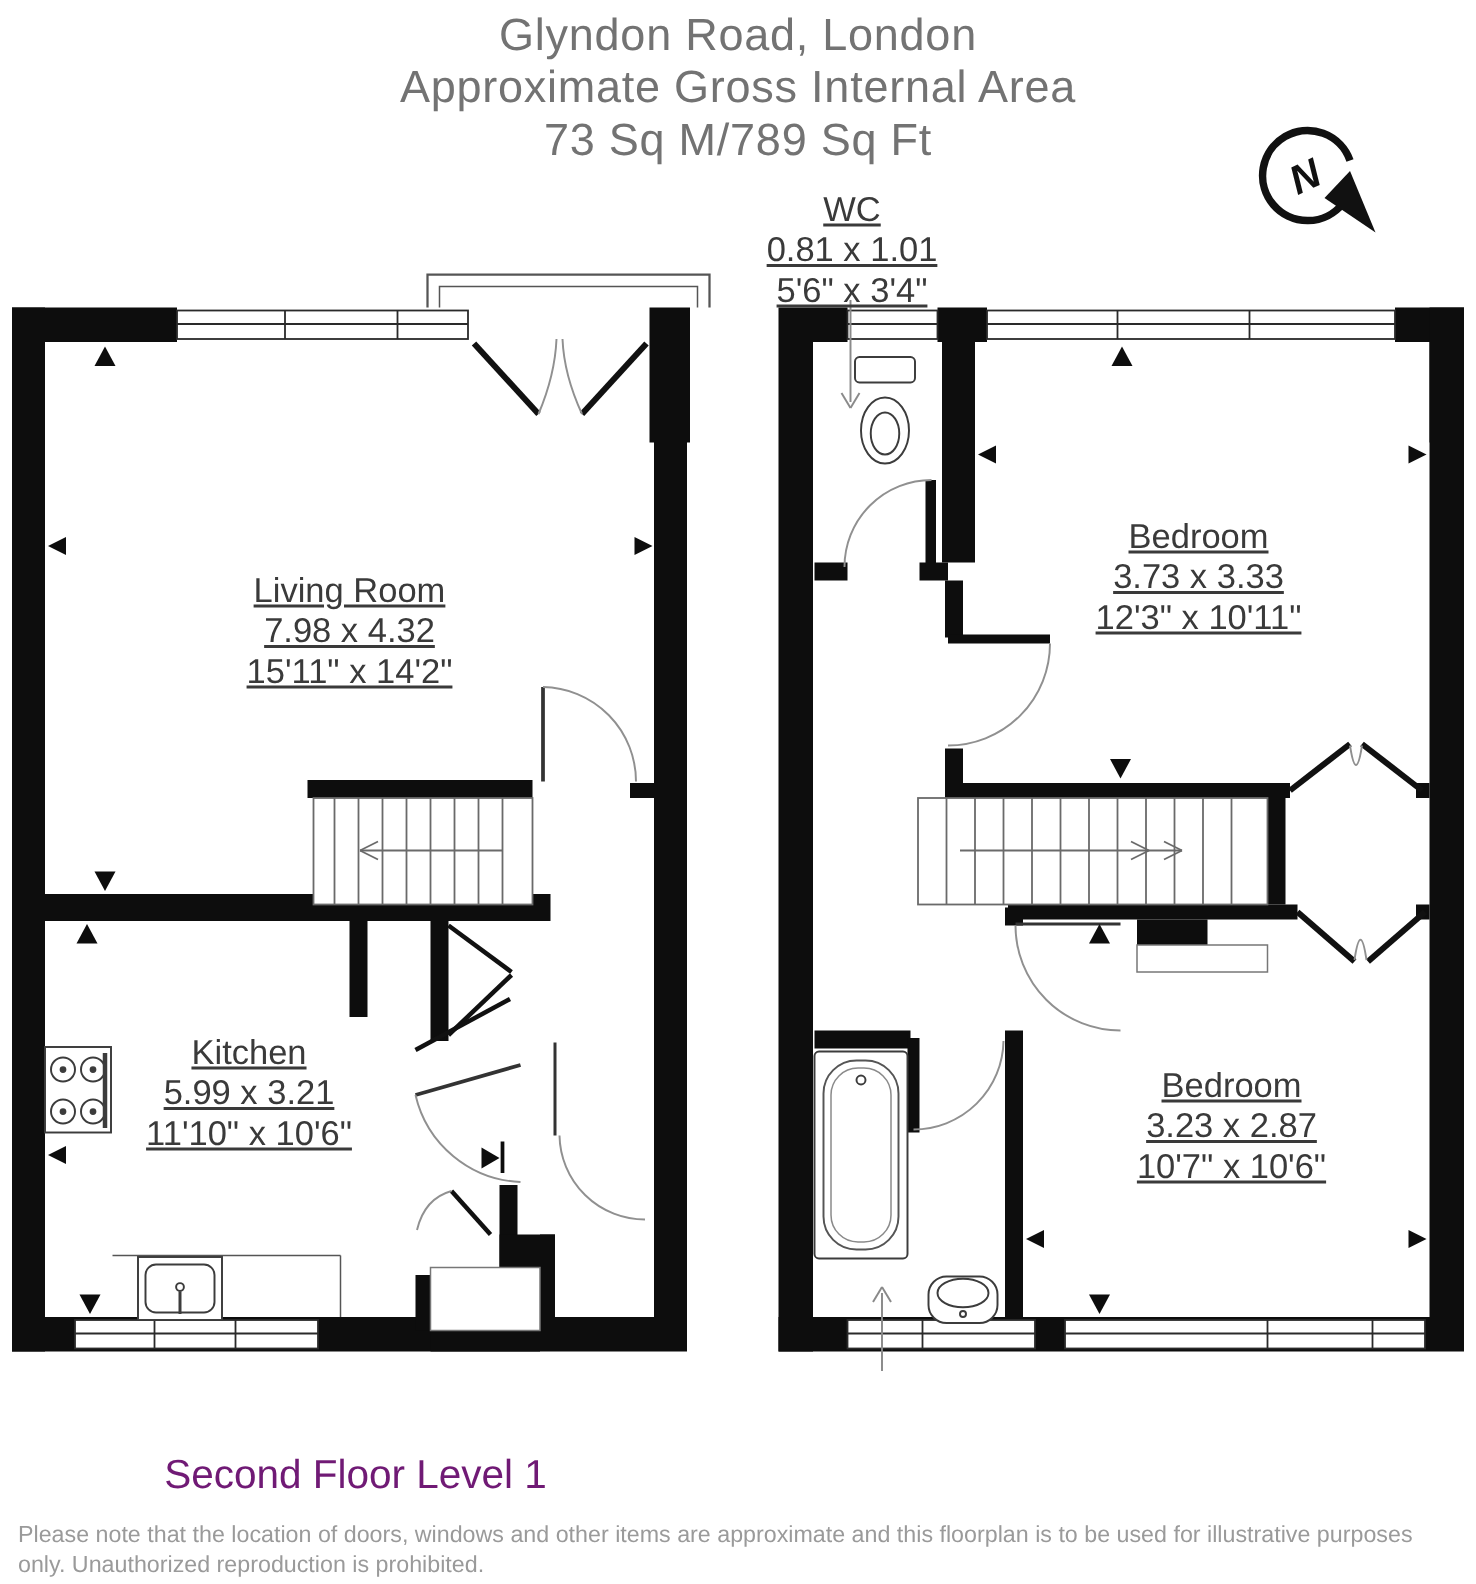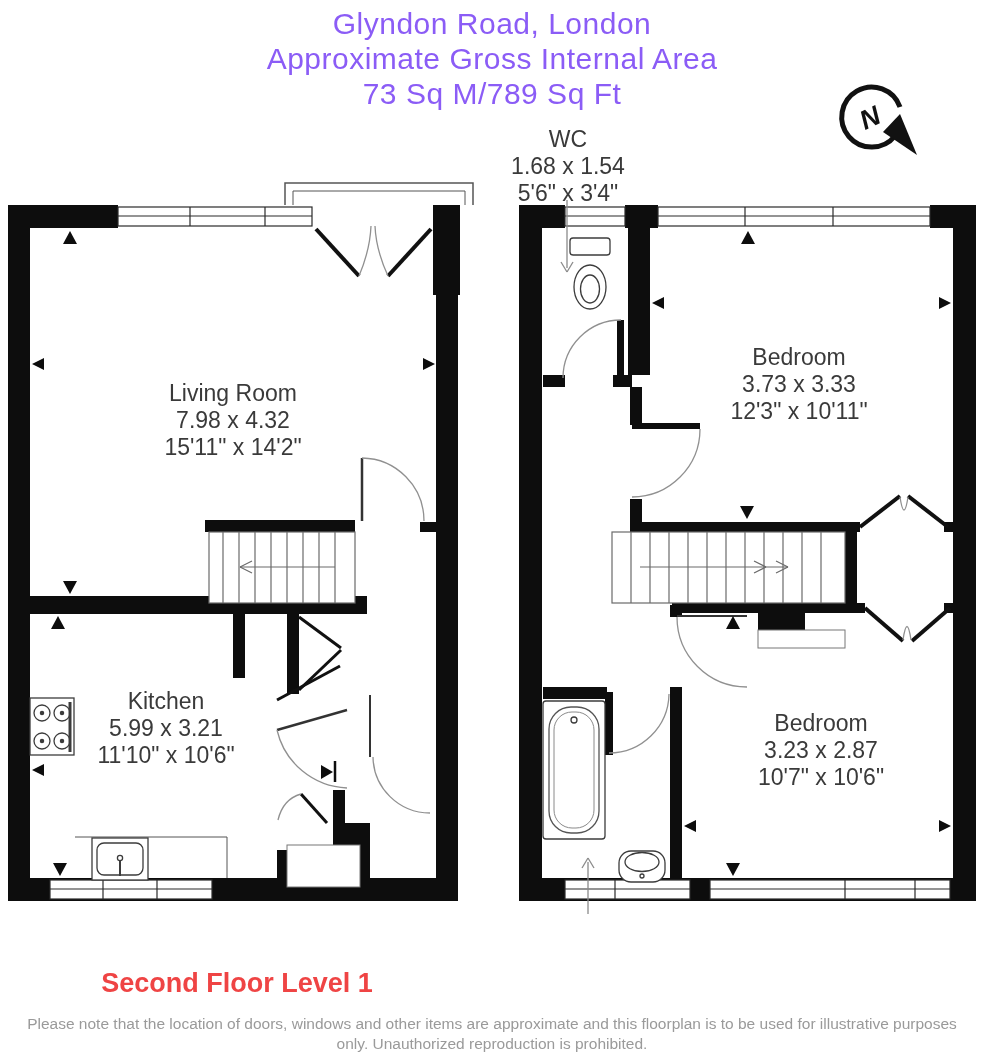--- a/index.html
+++ b/index.html
@@ -1,26 +1,26 @@
 <!DOCTYPE html>
 <html><head>
 <meta charset="utf-8">
 <style>
   html,body{margin:0;padding:0;background:#ffffff;}
   .page{position:relative;width:984px;height:1056px;background:#ffffff;overflow:hidden;
         font-family:"Liberation Sans","DejaVu Sans",sans-serif;}
   .plan-svg{position:absolute;left:0;top:0;}
   .title-block{position:absolute;left:0;top:6px;width:984px;text-align:center;
-               color:#8b5cf6;font-size:30px;line-height:35px;letter-spacing:.5px;}
+               color:#737373;font-size:30px;line-height:35px;letter-spacing:.5px;}
   .room-label{position:absolute;transform:translateX(-50%);text-align:center;
-              color:#3a3a3a;font-size:23px;line-height:27px;white-space:nowrap;}
+              color:#3a3a3a;font-size:23px;line-height:27px;white-space:nowrap;text-decoration:underline;}
   .room-label .rl-name{}
   .level-label{position:absolute;transform:translateX(-50%);text-align:right;
-               color:#ef4444;font-size:27px;font-weight:bold;white-space:nowrap;}
-  .footer{position:absolute;left:12px;top:1014px;width:960px;text-align:center;
+               color:#701a75;font-size:27px;font-weight:normal;white-space:nowrap;}
+  .footer{position:absolute;left:12px;top:1014px;width:960px;text-align:left;
           color:#9a9a9a;font-size:15.5px;line-height:20px;}
   svg text.compass-n{font-family:"Liberation Sans",sans-serif;font-weight:bold;font-style:italic;
           font-size:27px;fill:#111;}
 </style>
 </head>
 <body>
 
 <div class="page">
 
 <svg class="plan-svg" width="984" height="1056" viewBox="0 0 984 1056">
@@ -298,21 +298,21 @@
 </svg>
 
 <div class="title-block">
   <div>Glyndon Road, London</div>
   <div>Approximate Gross Internal Area</div>
   <div>73 Sq M/789 Sq Ft</div>
 </div>
 
 <div class="room-label" style="left:568px;top:126px">
   <div class="rl-name">WC</div>
-  <div class="rl-dim">1.68 x 1.54</div>
+  <div class="rl-dim">0.81 x 1.01</div>
   <div class="rl-dim">5'6" x 3'4"</div>
 </div>
 
 <div class="room-label" style="left:233px;top:380px">
   <div class="rl-name">Living Room</div>
   <div class="rl-dim">7.98 x 4.32</div>
   <div class="rl-dim">15'11" x 14'2"</div>
 </div>
 
 <div class="room-label" style="left:166px;top:688px">

